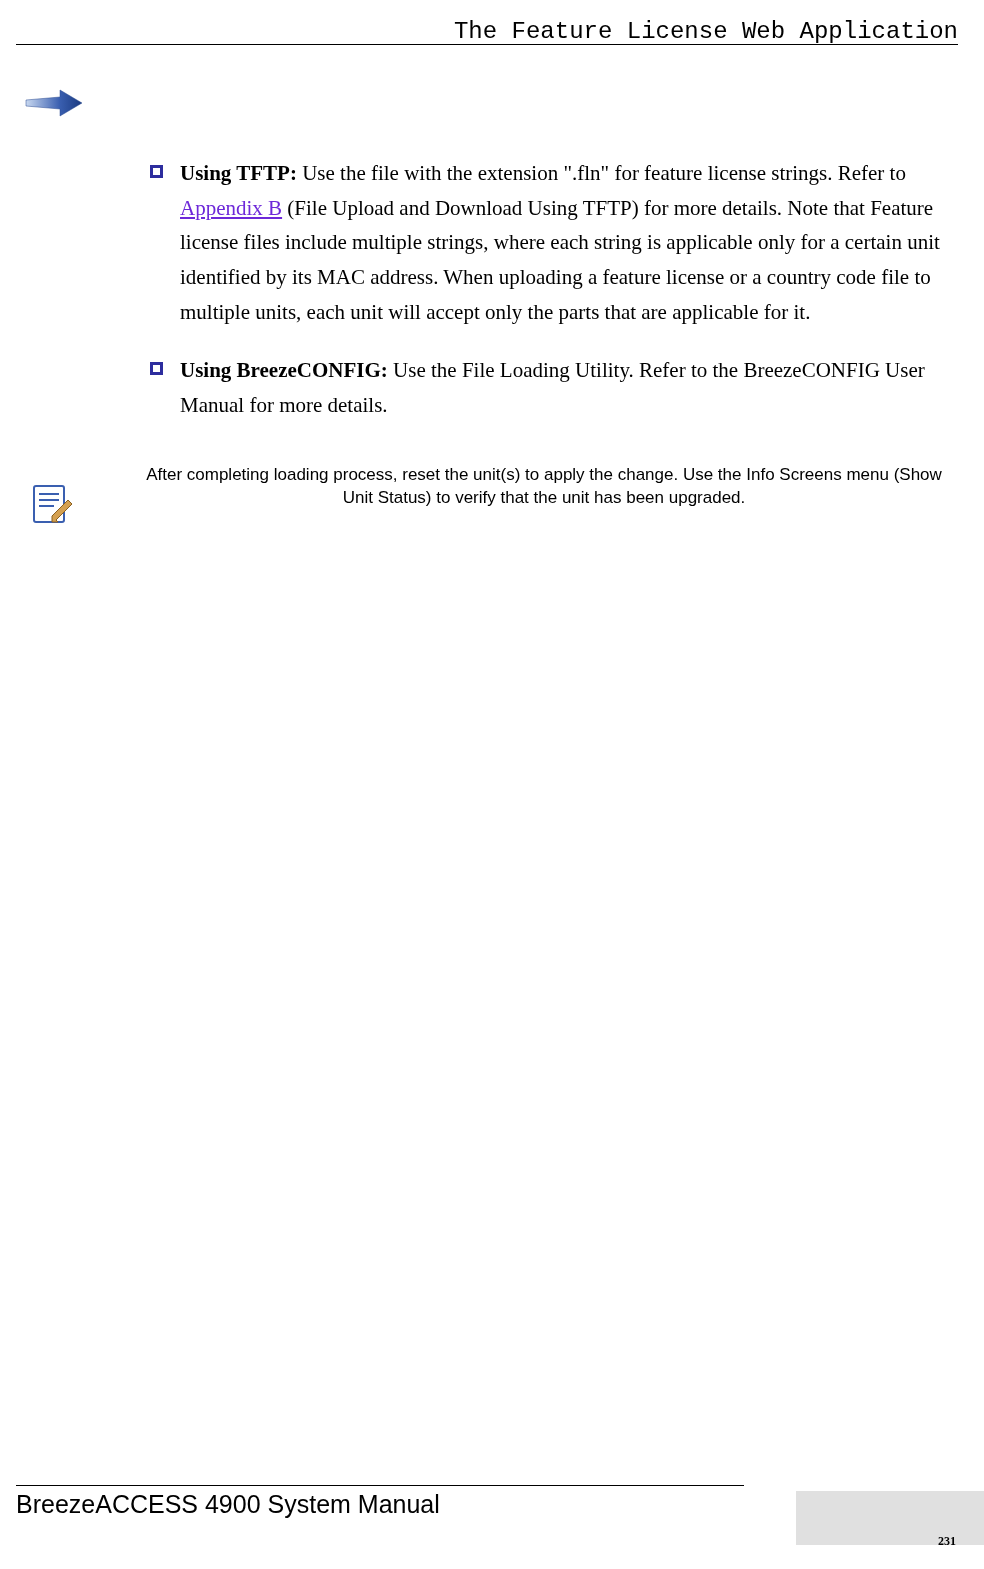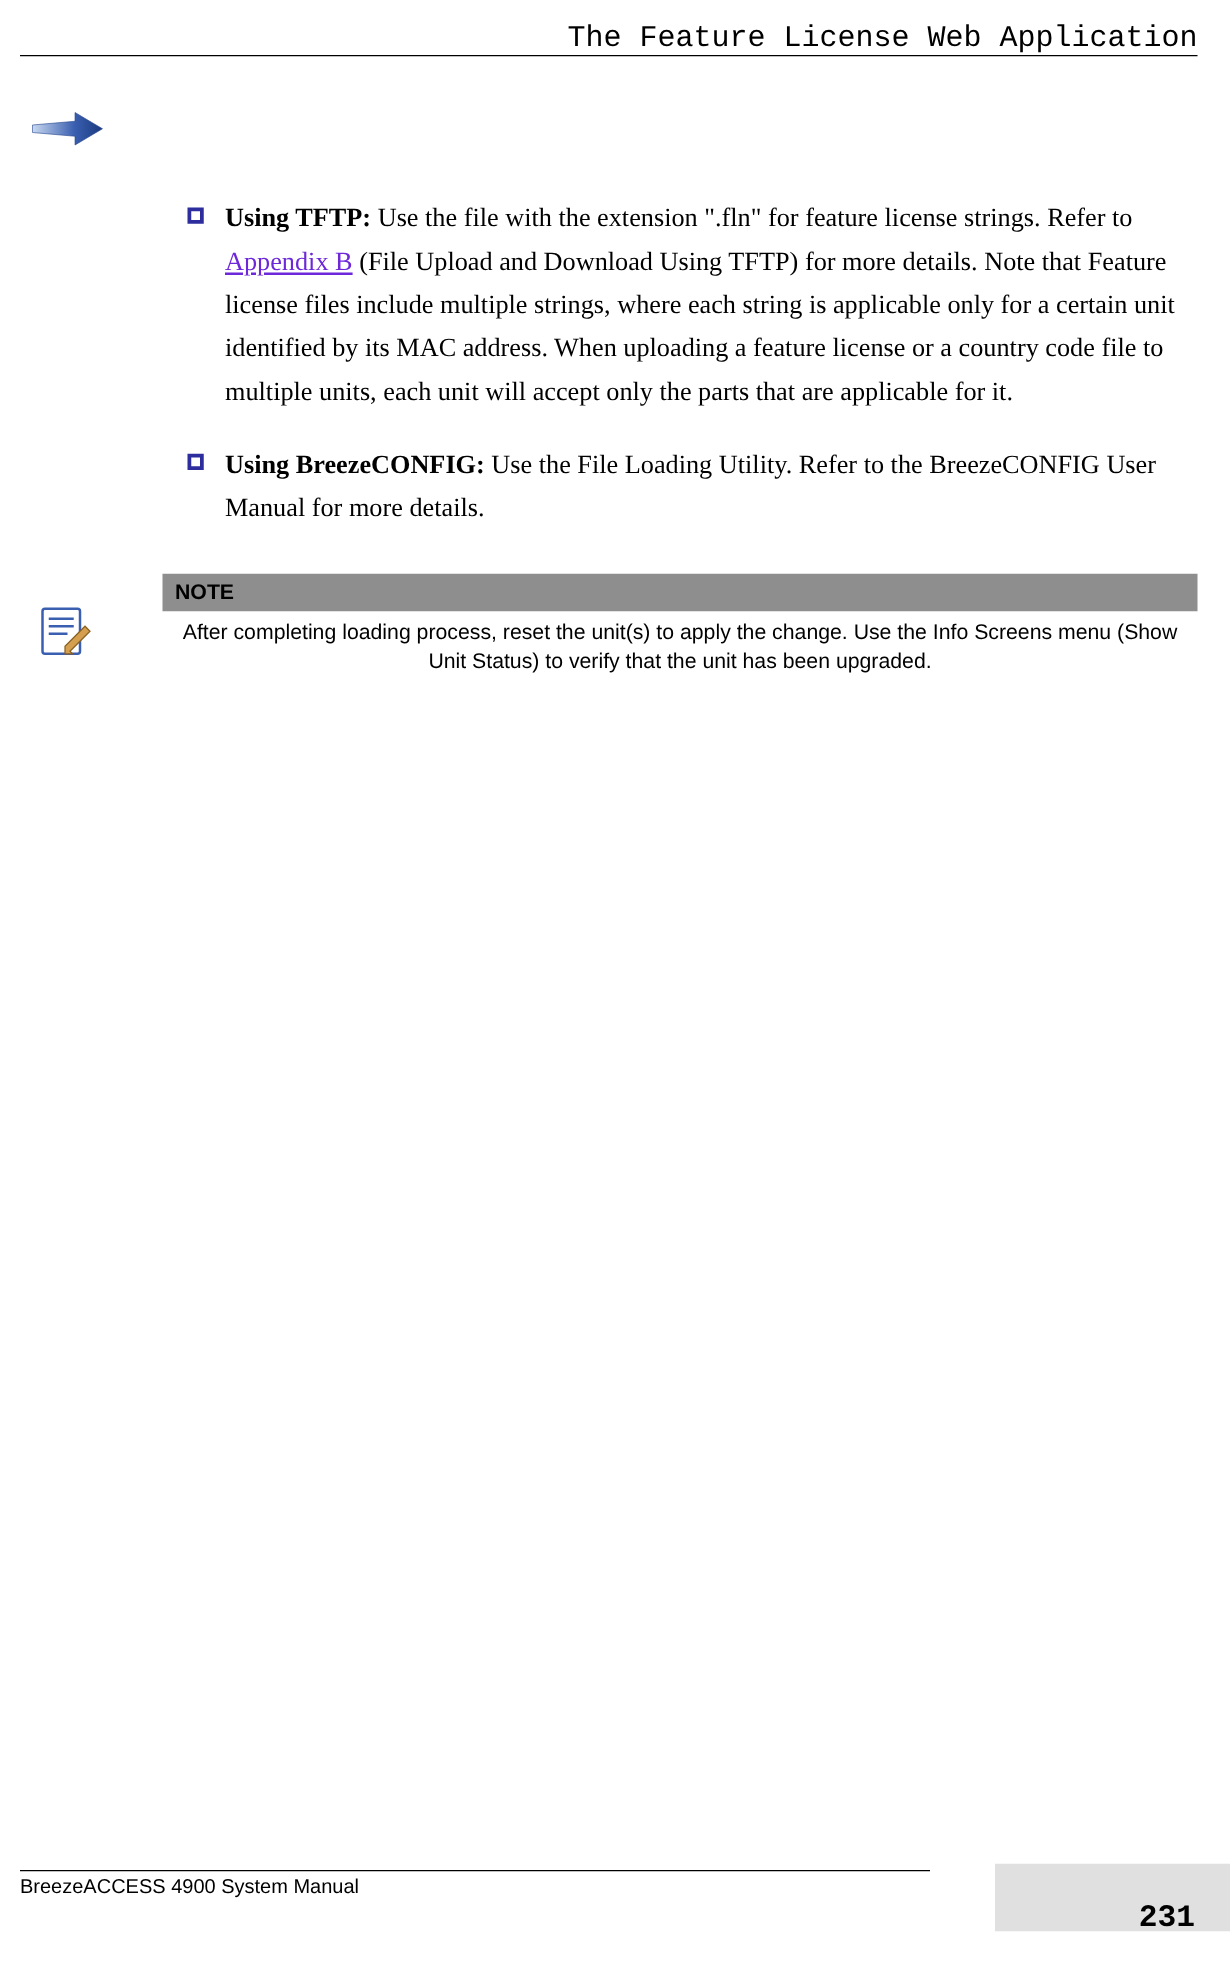--- a/index.html
+++ b/index.html
@@ -117,28 +117,28 @@
       right: 0;
     }
     .footer-rule {
       height: 1px;
       background: #000;
       margin-right: 240px;
       margin-bottom: 4px;
     }
     .footer-text {
       font-family: Arial, Helvetica, sans-serif;
-      font-size: 16px;
+      font-size: 25px;
     }
     .footer-page {
       position: absolute;
       right: 28px;
       bottom: -30px;
-      font-family: Liberation Mono, monospace;
-      font-size: 25px;
+      font-family: Liberation Serif, serif;
+      font-size: 12px;
       font-weight: bold;
     }
     .shadow-strip {
       position: absolute;
       right: 0;
       bottom: 24px;
       width: 188px;
       height: 54px;
       background: #e0e0e0;
     }
@@ -181,21 +181,20 @@
     <div class="note-icon-cell">
       <svg width="44" height="44" viewBox="0 0 44 44">
         <rect x="4" y="4" width="30" height="36" rx="2" fill="#fff" stroke="#3a5fb0" stroke-width="2"></rect>
         <line x1="9" y1="12" x2="29" y2="12" stroke="#3a5fb0" stroke-width="2"></line>
         <line x1="9" y1="18" x2="29" y2="18" stroke="#3a5fb0" stroke-width="2"></line>
         <line x1="9" y1="24" x2="24" y2="24" stroke="#3a5fb0" stroke-width="2"></line>
         <polygon points="26,38 42,22 38,18 22,34 22,40 28,40" fill="#d4a050" stroke="#8a6020" stroke-width="1"></polygon>
       </svg>
     </div>
     <div class="note-body">
-      <div class="note-head">NOTE</div>
       <div class="note-text">After completing loading process, reset the unit(s) to apply the change. Use the Info Screens menu (Show Unit Status) to verify that the unit has been upgraded.</div>
     </div>
   </div>
 
 </div>
 
 <div class="shadow-strip"></div>
 
 <div class="page-footer">
   <div class="footer-rule"></div>

